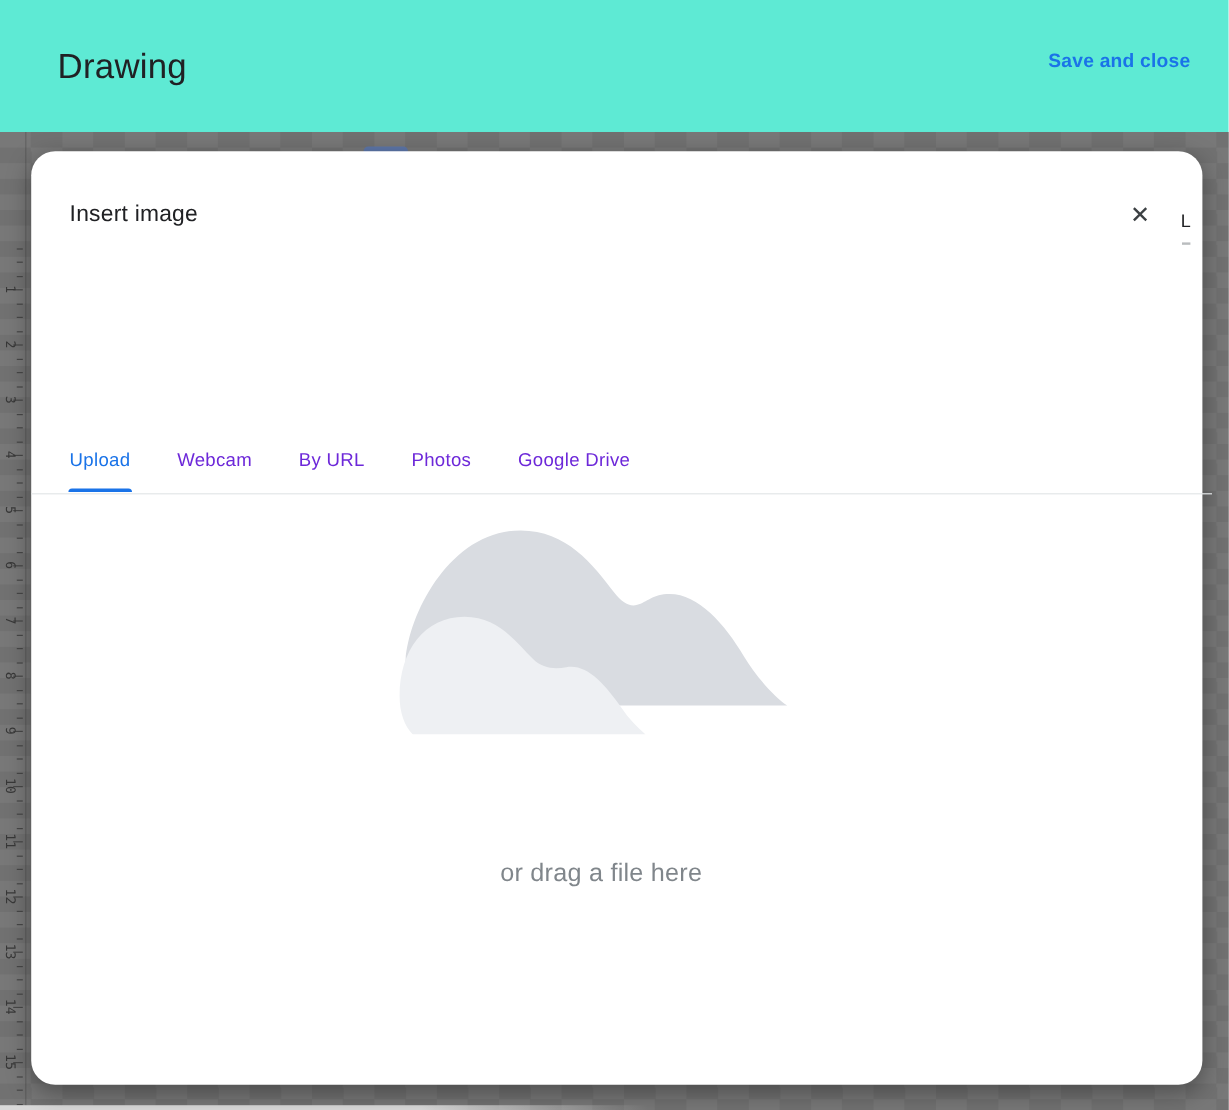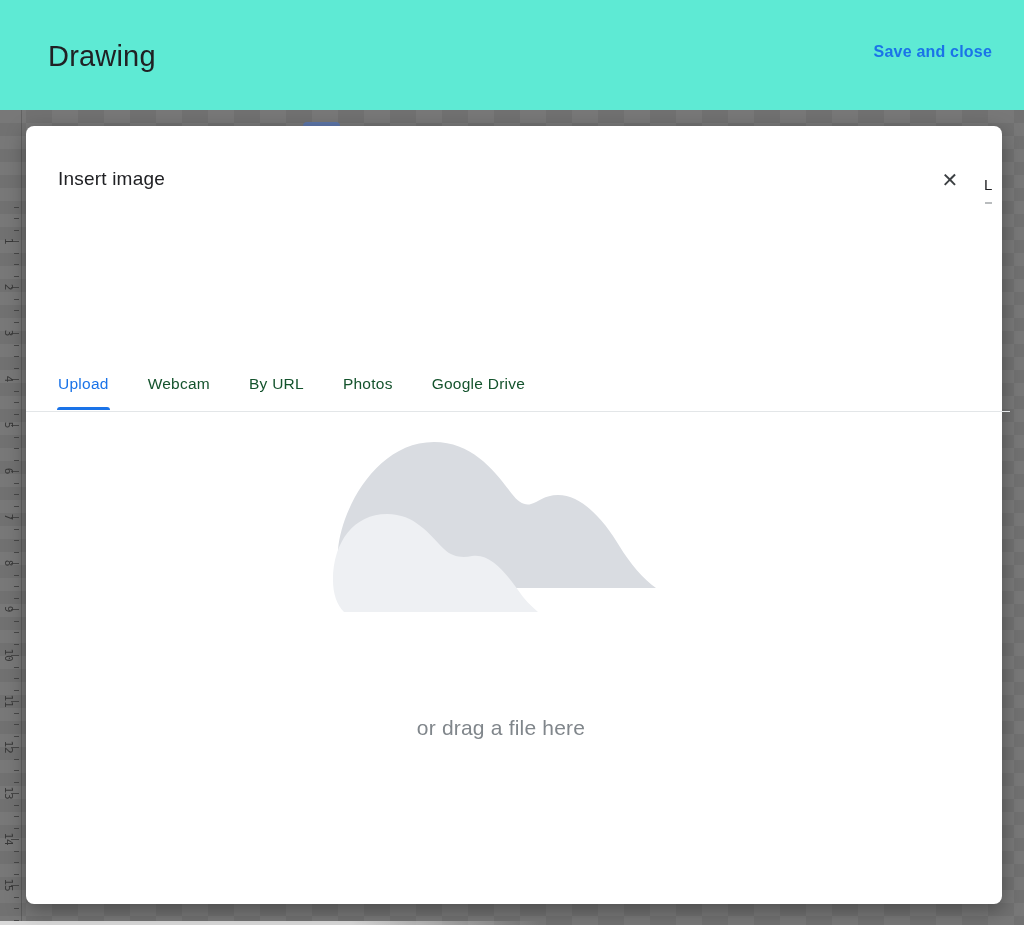--- a/index.html
+++ b/index.html
@@ -44,21 +44,21 @@
     background:linear-gradient(to right, #d9d9d9 65%, rgba(217,217,217,0));
   }
   .peek-button {
     position:absolute; left:303px; top:122px; width:37px; height:8px;
     background:#5d76a9; border-radius:4px 4px 0 0;
   }
 
   
   .dialog {
     position:absolute; left:26px; top:126px; width:976px; height:778px;
-    background:#ffffff; border-radius:8px;
+    background:#ffffff; border-radius:20px;
     box-shadow:0 6px 20px rgba(0,0,0,0.35);
   }
   .dialog-title {
     position:absolute; left:32px; top:42px;
     font-size:19px; color:#202124; letter-spacing:0.2px;
   }
   .close-btn {
     position:absolute; right:38px; top:40px; width:28px; height:28px;
     font-size:20px; line-height:28px; text-align:center; color:#3c4043;
     cursor:pointer; background:none; border:none; padding:0;
@@ -73,21 +73,21 @@
 
   
   .tab-bar {
     position:absolute; left:0; top:230px; width:984px; height:56px;
     display:flex; align-items:center; gap:39px;
     padding-left:32px; box-sizing:border-box;
     border-bottom:1px solid #e3e6e8;
   }
   .tab {
     position:relative; height:100%; display:flex; align-items:center;
-    font-size:15.5px; letter-spacing:0.25px; color:#14532d; cursor:pointer;
+    font-size:15.5px; letter-spacing:0.25px; color:#6d28d9; cursor:pointer;
     white-space:nowrap;
   }
   .tab.active { color:#1a73e8; }
   .tab-underline {
     position:absolute; left:-1px; right:-1px; bottom:1px; height:3px;
     background:#1a73e8; border-radius:3px 3px 0 0;
   }
 
   
   .cloud-art { position:absolute; left:306px; top:306px; width:342px; height:180px; }

